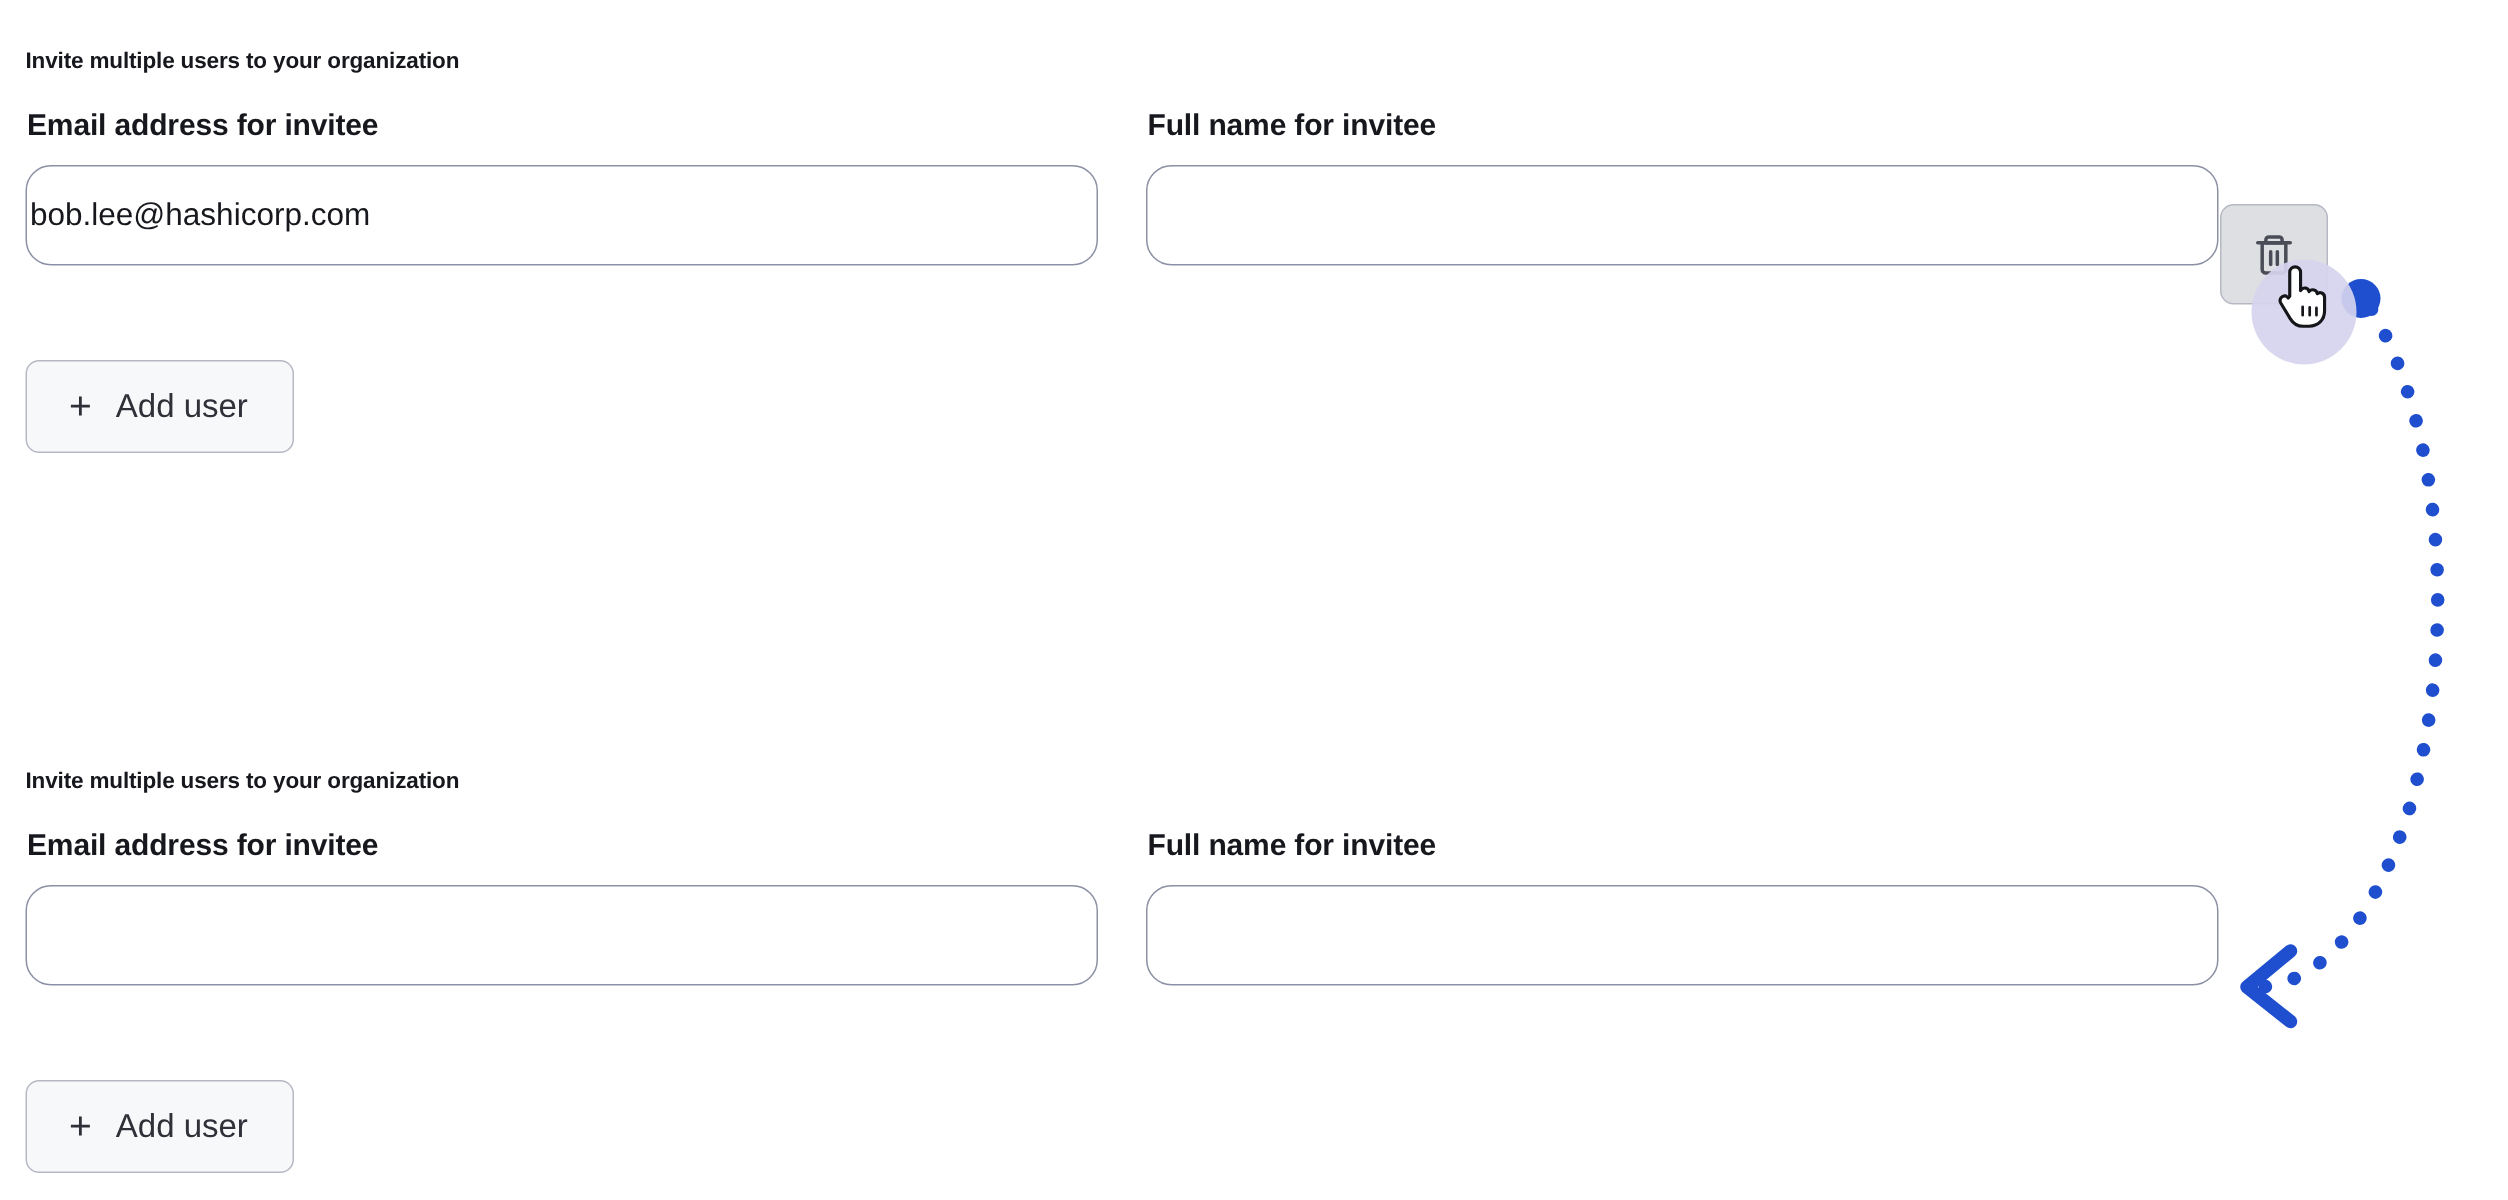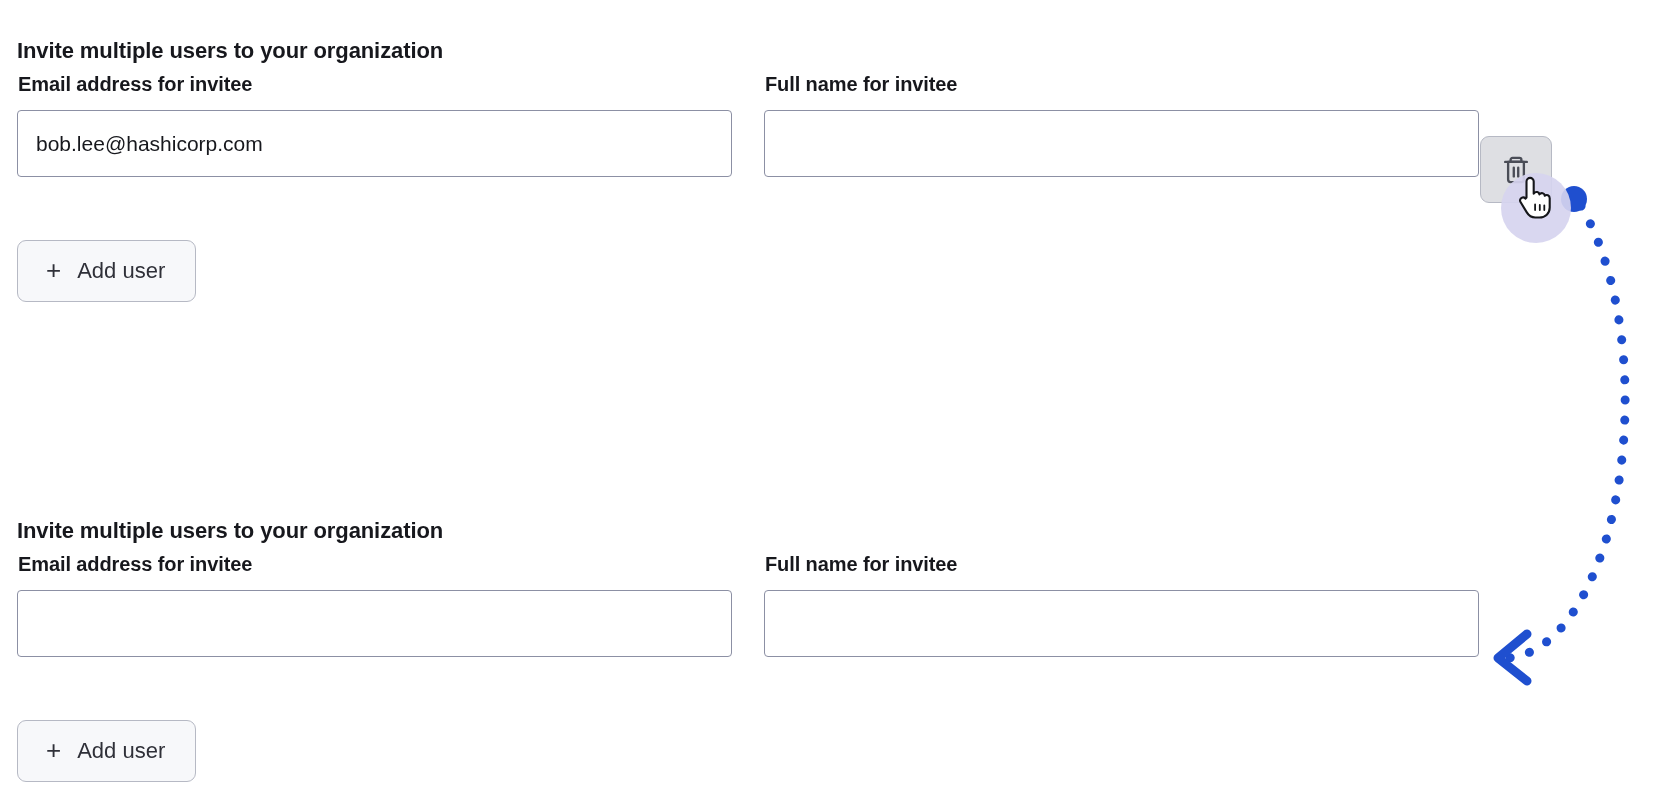--- a/index.html
+++ b/index.html
@@ -29,21 +29,21 @@
     left: 0;
     width: 1672px;
   }
   .section-1 { top: 0px; }
   .section-2 { top: 480px; }
 
   .section-heading {
     position: absolute;
     left: 17px;
     top: 20px;
-    font-size: 22px;
+    font-size: 15px;
     font-weight: bold;
     color: #17181d;
     letter-spacing: -0.1px;
     white-space: nowrap;
   }
 
   .field-row {
     position: absolute;
     left: 0;
     top: 73px;
@@ -67,26 +67,26 @@
     margin: 0 0 14px 1px;
     white-space: nowrap;
   }
 
   .text-input {
     display: block;
     box-sizing: border-box;
     width: 100%;
     height: 67px;
     border: 1.5px solid #8c90a4;
-    border-radius: 4px;
+    border-radius: 17px;
     background: #ffffff;
     font-family: "Liberation Sans", sans-serif;
     font-size: 21px;
     color: #17181d;
-    padding: 0 18px;
+    padding: 0 2px;
     outline: none;
   }
   .text-input::placeholder { color: #9aa0ad; }
 
   
   .delete-button {
     position: absolute;
     left: 1480px;
     top: 136px;
     width: 72px;

